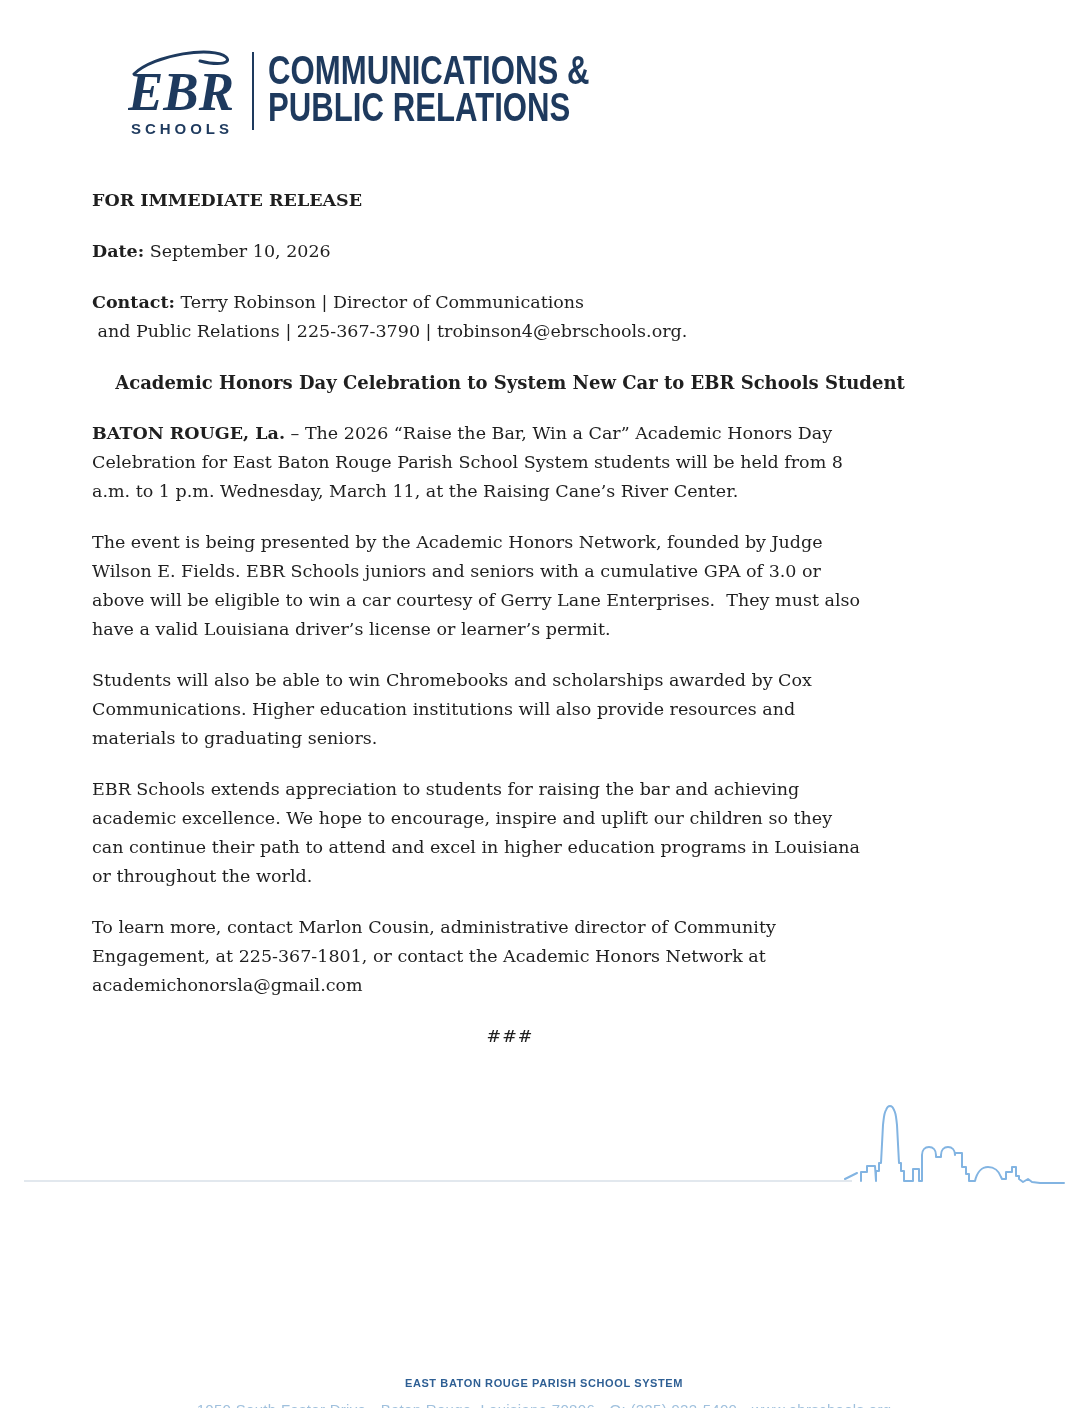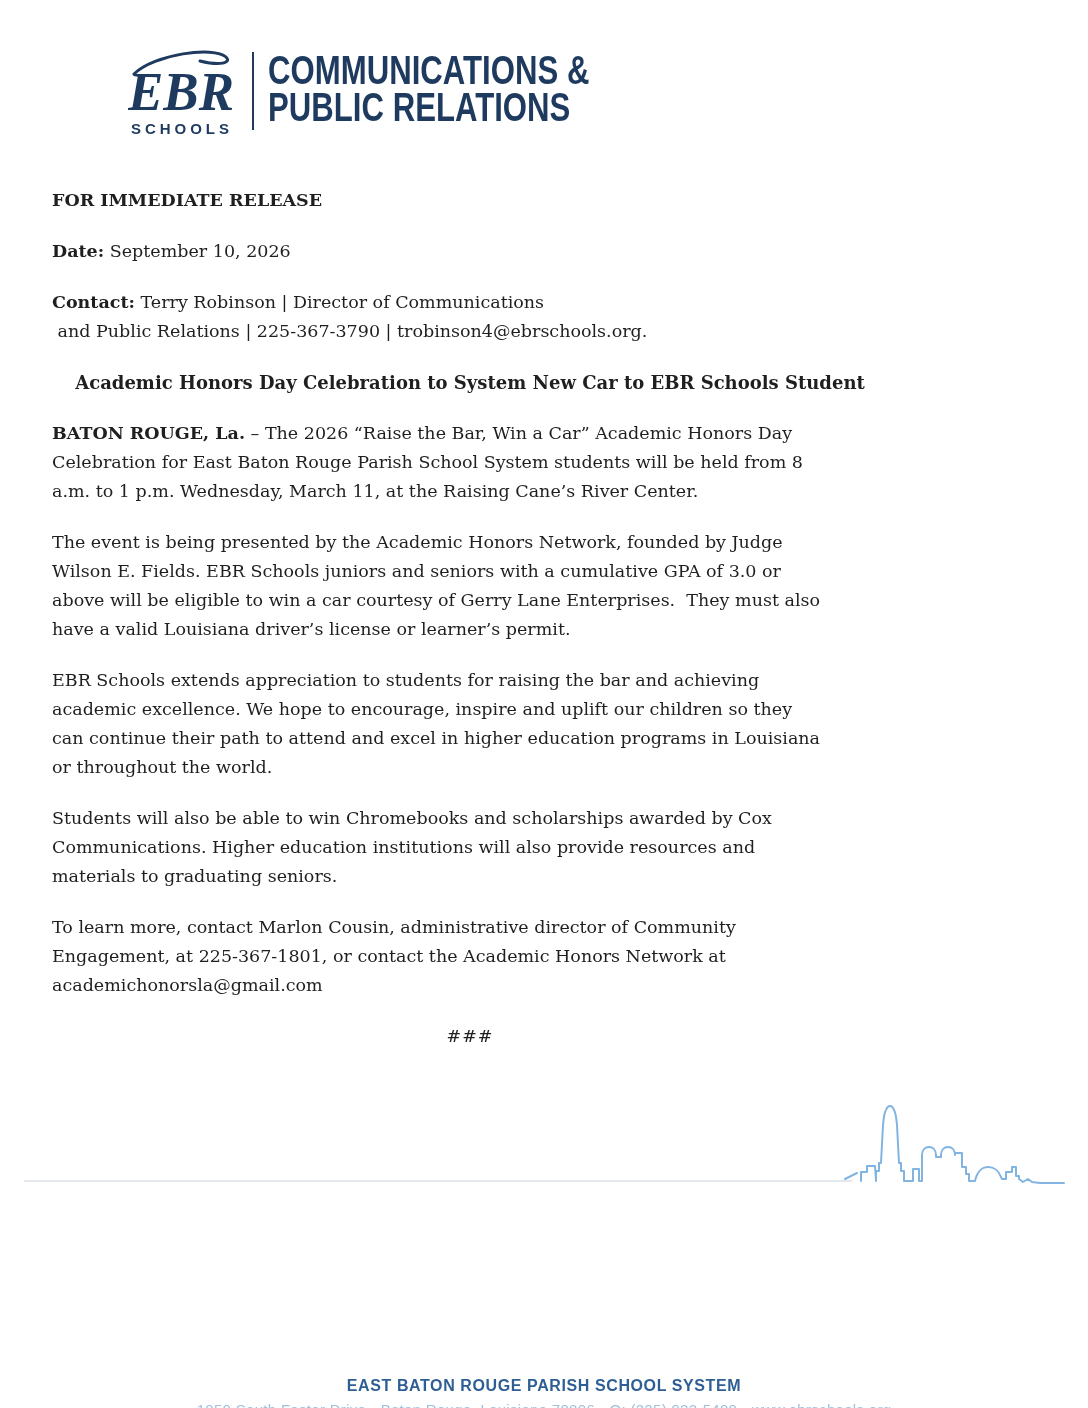--- a/index.html
+++ b/index.html
@@ -25,34 +25,34 @@
   .dept {
     font-family: "Liberation Sans", sans-serif;
     font-weight: 700; color: #1e3a5e;
     font-size: 41px; line-height: 37px;
     transform: scaleX(0.76); transform-origin: left top;
     letter-spacing: 0px; white-space: nowrap; margin-top: 2px;
   }
 
   
   .content {
-    margin: 48px 0 0 52px; width: 836px;
+    margin: 48px 0 0 92px; width: 836px;
     font-size: 17.5px; line-height: 29px;
   }
   .content p { margin: 0 0 22px 0; white-space: pre-wrap; }
   .bold { font-weight: bold; }
   .headline { font-weight: bold; text-align: center; font-size: 18px; }
   .endmark { text-align: center; letter-spacing: 1px; }
 
   
   .skyline-wrap { position: absolute; left: 0; top: 1205; width: 1088px; height: 115px; }
   .footer-org {
     position: absolute; left: 0; top: 1327px; width: 100%;
     text-align: center; font-family: "Liberation Sans", sans-serif;
-    font-weight: 700; font-size: 16px; letter-spacing: 0.6px; color: #2e5f94;
+    font-weight: 700; font-size: 11px; letter-spacing: 0.6px; color: #2e5f94;
   }
   .footer-addr {
     position: absolute; left: 0; top: 1351px; width: 100%;
     text-align: center; font-family: "Liberation Sans", sans-serif;
     font-size: 15px; letter-spacing: 0.3px; color: #9fc0dd;
   }
 </style>
 </head>
 <body>
 
@@ -85,27 +85,27 @@
     <p class="headline">Academic Honors Day Celebration to System New Car to EBR Schools Student</p>
 
     <p><span class="bold">BATON ROUGE, La.</span><span> – The 2026 “Raise the Bar, Win a Car” Academic Honors Day
 Celebration for East Baton Rouge Parish School System students will be held from 8
 a.m. to 1 p.m. Wednesday, March 11, at the Raising Cane’s River Center.</span></p>
 
     <p>The event is being presented by the Academic Honors Network, founded by Judge
 Wilson E. Fields. EBR Schools juniors and seniors with a cumulative GPA of 3.0 or
 above will be eligible to win a car courtesy of Gerry Lane Enterprises.  They must also
 have a valid Louisiana driver’s license or learner’s permit.</p>
+    <p>Students will also be able to win Chromebooks and scholarships awarded by Cox
+Communications. Higher education institutions will also provide resources and
+materials to graduating seniors.</p>
     <p>EBR Schools extends appreciation to students for raising the bar and achieving
 academic excellence. We hope to encourage, inspire and uplift our children so they
 can continue their path to attend and excel in higher education programs in Louisiana
 or throughout the world.</p>
-    <p>Students will also be able to win Chromebooks and scholarships awarded by Cox
-Communications. Higher education institutions will also provide resources and
-materials to graduating seniors.</p>
     <p>To learn more, contact Marlon Cousin, administrative director of Community
 Engagement, at 225-367-1801, or contact the Academic Honors Network at
 academichonorsla@gmail.com</p>
 
     <p class="endmark">###</p>
   </main>
 
   <div class="skyline-wrap">
     <svg width="1088" height="115" viewBox="0 0 1088 115">
       <path d="M24,108 H852" fill="none" stroke="#d9e1e9" stroke-width="1.5"></path>

